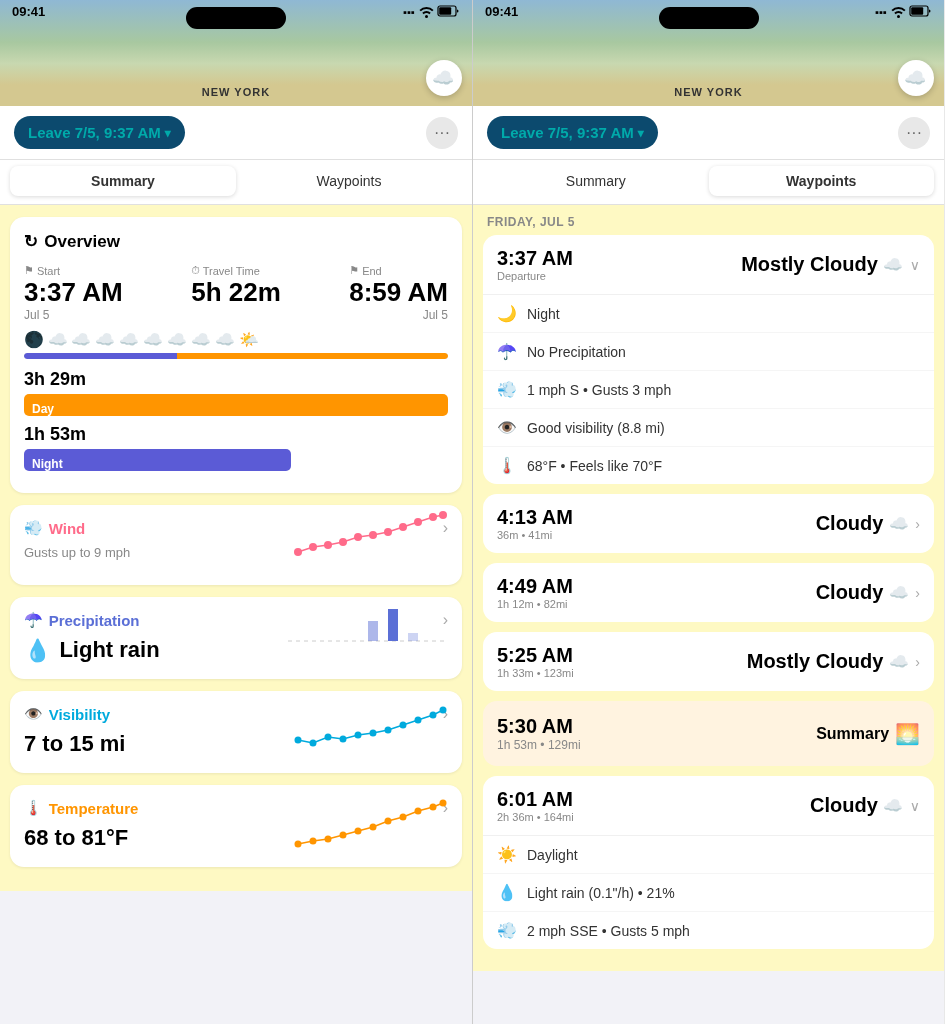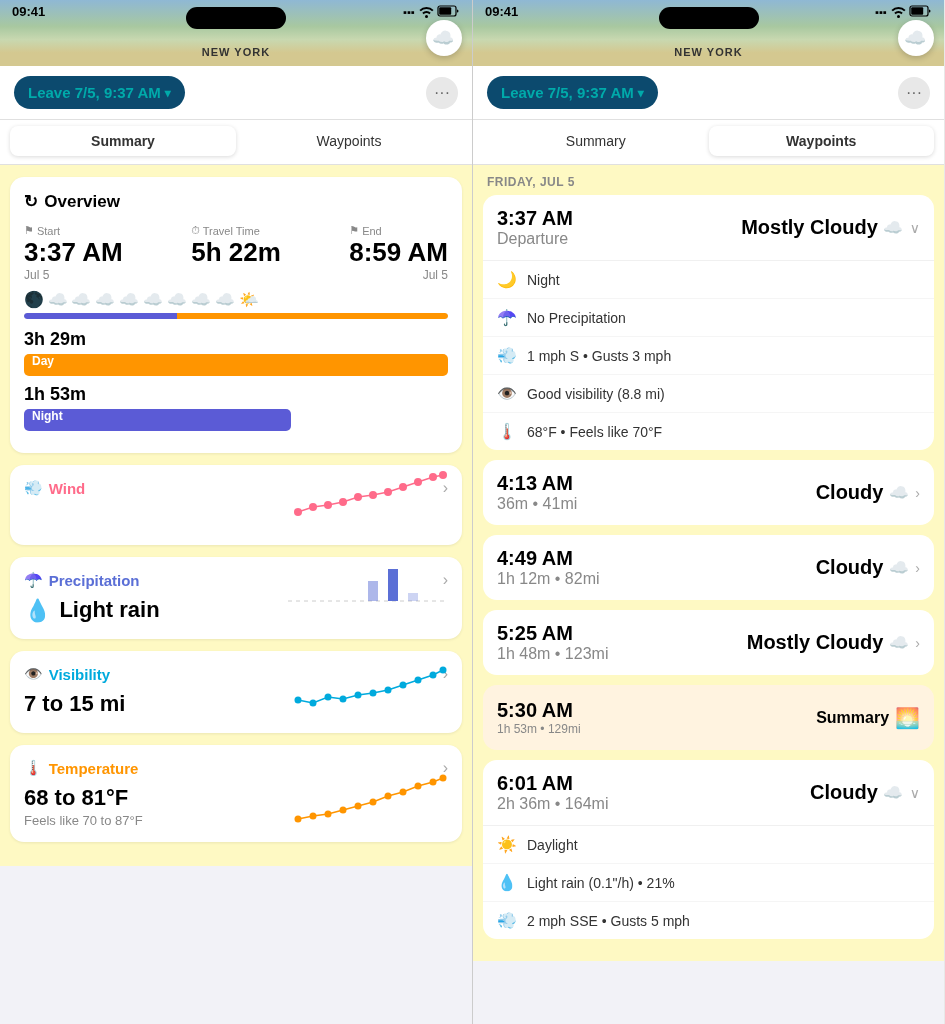--- a/index.html
+++ b/index.html
@@ -16,21 +16,21 @@
       overflow: hidden;
       position: relative;
     }
     .phone-panel + .phone-panel {
       border-left: 1px solid #ccc;
     }
 
     
     .map-header {
       width: 100%;
-      height: 66px;
+      height: 106px;
       background: linear-gradient(180deg, #8fb8d4 0%, #a8c8a0 40%, #c8d8b0 60%, #d4c890 80%);
       position: relative;
       overflow: hidden;
     }
     .map-overlay-text {
       position: absolute;
       bottom: 8px;
       left: 50%;
       transform: translateX(-50%);
       font-size: 11px;
@@ -229,21 +229,21 @@
     }
     .duration-label {
       font-size: 18px;
       font-weight: 700;
       margin-bottom: 4px;
     }
     .duration-bar {
       height: 22px;
       border-radius: 5px;
       display: flex;
-      align-items: flex-start;
+      align-items: flex-end;
       padding: 0 8px;
       font-size: 12px;
       font-weight: 600;
       color: #fff;
     }
     .duration-bar.day { background: #ff9500; width: 100%; }
     .duration-bar.night { background: #5b5bd6; width: 63%; }
 
     
     .section-header {
@@ -305,21 +305,21 @@
     }
     .waypoint-main:last-child { border-bottom: none; }
 
     .wp-left {}
     .wp-time {
       font-size: 20px;
       font-weight: 700;
       color: #000;
     }
     .wp-subtitle {
-      font-size: 16px;
+      font-size: 11px;
       color: #888;
     }
     .wp-right {
       display: flex;
       align-items: center;
       gap: 6px;
     }
     .wp-condition {
       font-size: 20px;
       font-weight: 600;
@@ -469,20 +469,21 @@
     </div>
 
     <div class="card card-with-chart">
       <div class="section-header">
         <div class="section-title wind">
           <span>💨</span>
           <span>Wind</span>
         </div>
         <span style="color:#aaa">›</span>
       </div>
+      <div class="section-subvalue">Gusts up to 9 mph</div>
 
       <div style="position:absolute; right:14px; bottom:14px;">
         <svg width="160" height="60" viewBox="0 0 160 60">
           <polyline points="10,45 25,40 40,38 55,35 70,30 85,28 100,25 115,20 130,15 145,10 155,8" fill="none" stroke="#ff6b8a" stroke-width="1.5" stroke-dasharray="none"></polyline>
           <circle cx="10" cy="45" r="4" fill="#ff6b8a"></circle>
           <circle cx="25" cy="40" r="4" fill="#ff6b8a"></circle>
           <circle cx="40" cy="38" r="4" fill="#ff6b8a"></circle>
           <circle cx="55" cy="35" r="4" fill="#ff6b8a"></circle>
           <circle cx="70" cy="30" r="4" fill="#ff6b8a"></circle>
           <circle cx="85" cy="28" r="4" fill="#ff6b8a"></circle>
@@ -548,21 +549,20 @@
 
     <div class="card card-with-chart">
       <div class="section-header">
         <div class="section-title temp">
           <span>🌡️</span>
           <span>Temperature</span>
         </div>
         <span style="color:#aaa">›</span>
       </div>
       <div class="section-value">68 to 81°F</div>
-      <div class="section-subvalue">Feels like 70 to 87°F</div>
 
       <div style="position:absolute; right:14px; bottom:14px;">
         <svg width="160" height="60" viewBox="0 0 160 60">
           <polyline points="10,55 25,52 40,50 55,46 70,42 85,38 100,32 115,28 130,22 145,18 155,14" fill="none" stroke="#ff9500" stroke-width="1.5"></polyline>
           <circle cx="10" cy="55" r="3.5" fill="#ff9500"></circle>
           <circle cx="25" cy="52" r="3.5" fill="#ff9500"></circle>
           <circle cx="40" cy="50" r="3.5" fill="#ff9500"></circle>
           <circle cx="55" cy="46" r="3.5" fill="#ff9500"></circle>
           <circle cx="70" cy="42" r="3.5" fill="#ff9500"></circle>
           <circle cx="85" cy="38" r="3.5" fill="#ff9500"></circle>
@@ -682,21 +682,21 @@
           <span>☁️</span>
           <span class="wp-chevron">›</span>
         </div>
       </div>
     </div>
 
     <div class="waypoint-card">
       <div class="waypoint-main">
         <div class="wp-left">
           <div class="wp-time">5:25 AM</div>
-          <div class="wp-subtitle">1h 48m • 123mi</div>
+          <div class="wp-subtitle">1h 33m • 123mi</div>
         </div>
         <div class="wp-right">
           <span class="wp-condition">Mostly Cloudy</span>
           <span>☁️</span>
           <span class="wp-chevron">›</span>
         </div>
       </div>
     </div>
 
     <div class="sunrise-card">

